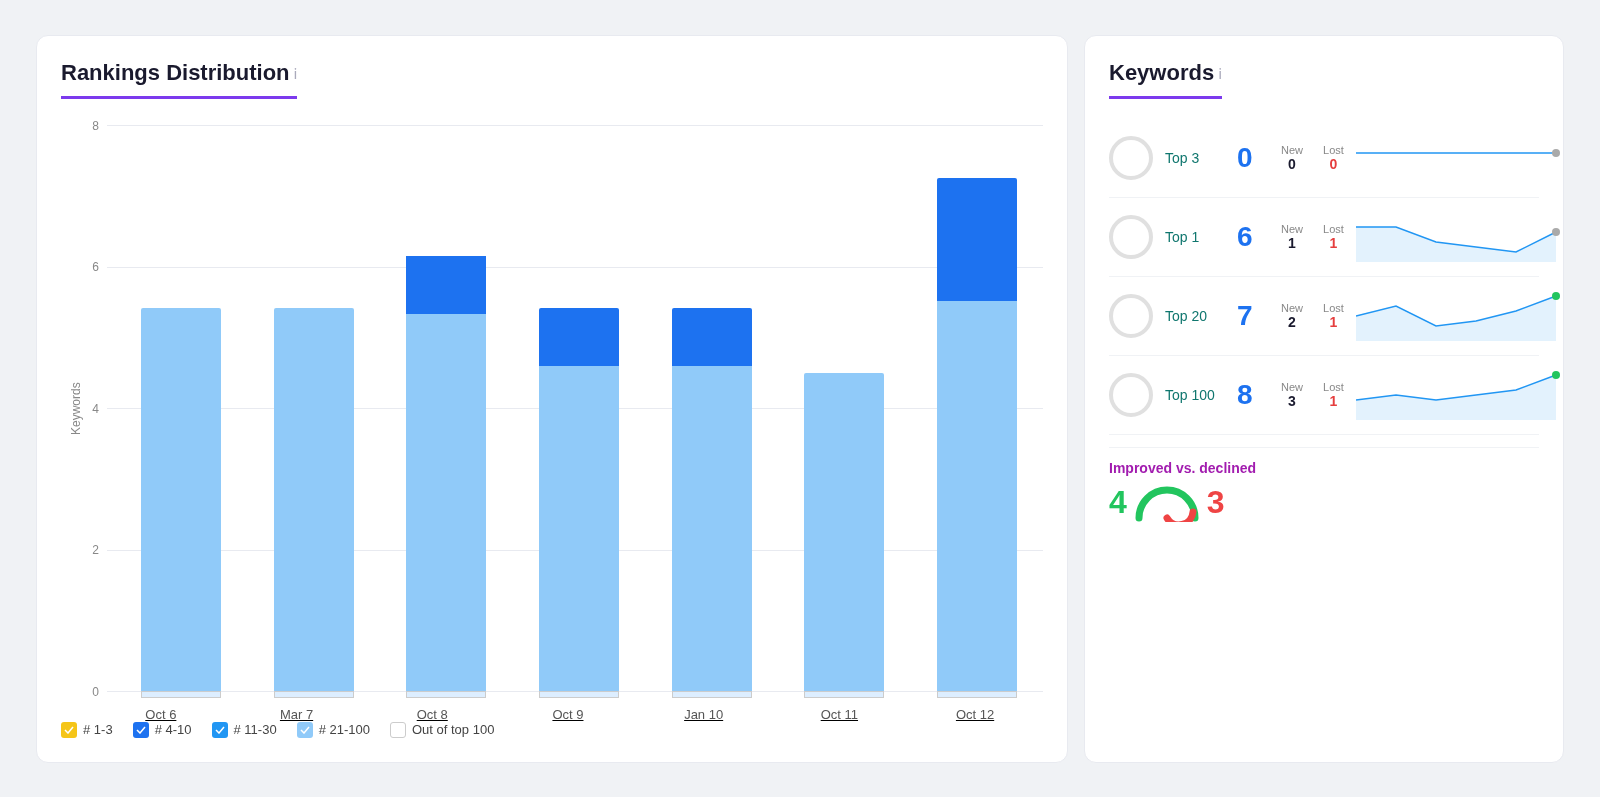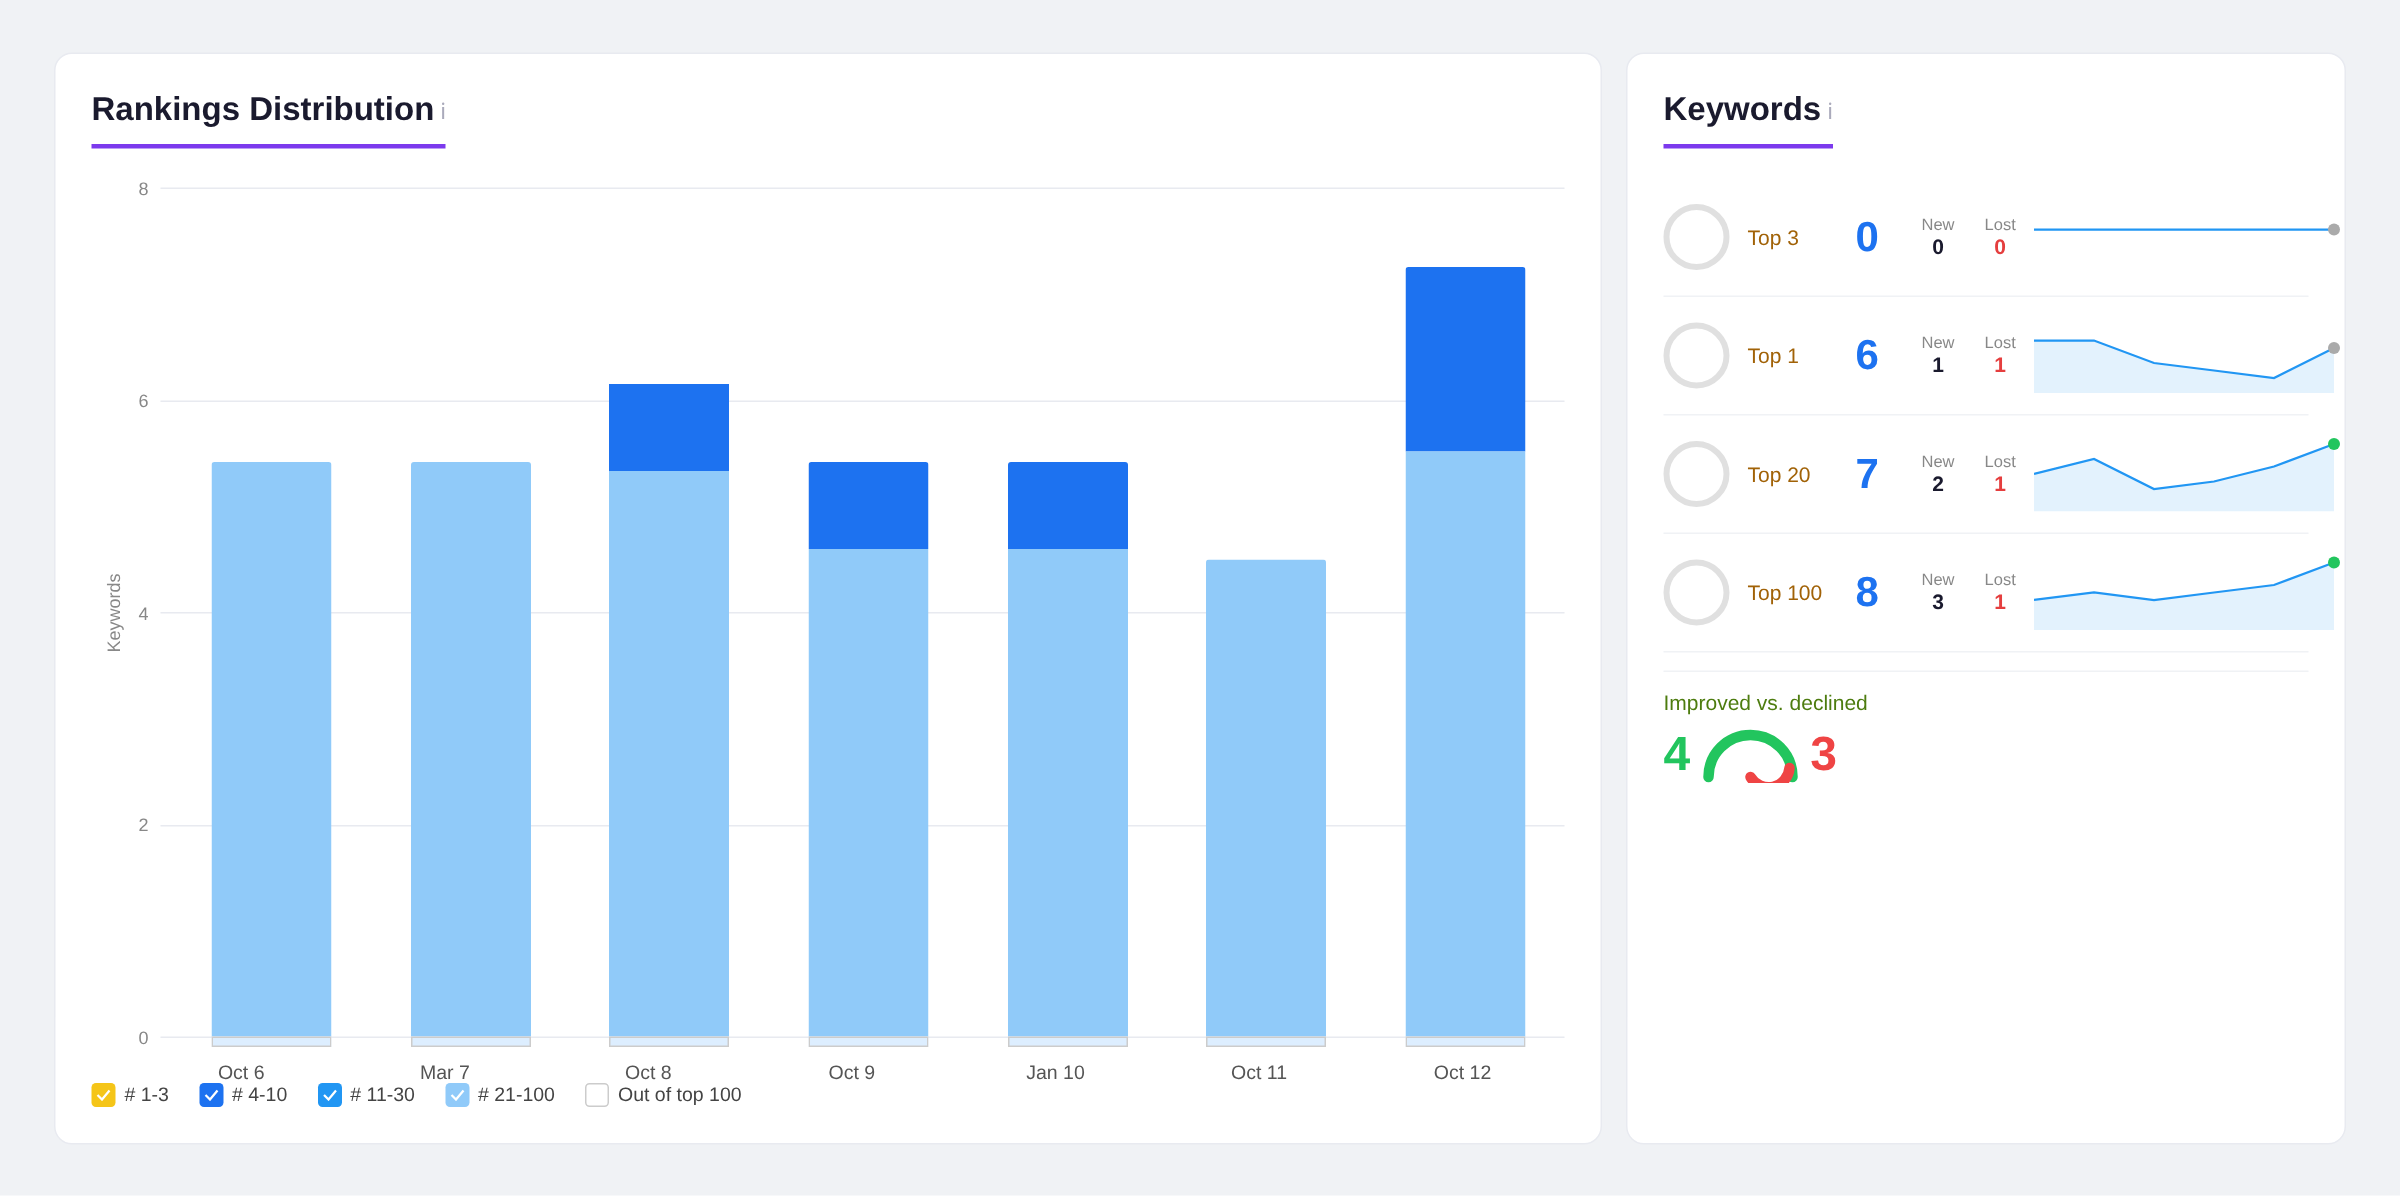--- a/index.html
+++ b/index.html
@@ -126,20 +126,21 @@
       display: flex;
       flex-direction: column-reverse;
       border-radius: 2px 2px 0 0;
       overflow: hidden;
     }
     .x-labels {
       display: flex;
       justify-content: space-around;
       padding-left: 32px;
       margin-top: 8px;
+      text-decoration: underline;
     }
     .x-label {
       width: 100px;
       text-align: center;
       font-size: 13px;
       color: #555;
     }
     .legend {
       display: flex;
       gap: 20px;
@@ -181,21 +182,21 @@
       flex-shrink: 0;
     }
     .kw-number {
       font-size: 28px;
       font-weight: 700;
       color: #1d72f0;
       min-width: 32px;
     }
     .kw-label {
       font-size: 14px;
-      color: #a16207;
+      color: #0f766e;
       font-weight: 500;
       min-width: 60px;
     }
     .kw-stats {
       display: flex;
       gap: 20px;
     }
     .kw-stat {
       text-align: center;
     }
@@ -216,23 +217,23 @@
       align-items: center;
       justify-content: flex-end;
     }
     .improved-section {
       margin-top: 12px;
       padding-top: 12px;
       border-top: 1px solid #f0f2f5;
     }
     .improved-label {
       font-size: 14px;
-      color: #4d7c0f;
+      color: #a21caf;
       margin-bottom: 8px;
-      font-weight: 400;
+      font-weight: 700;
     }
     .improved-row {
       display: flex;
       align-items: center;
       gap: 8px;
     }
     .improved-num {
       font-size: 32px;
       font-weight: 700;
       color: #22c55e;

